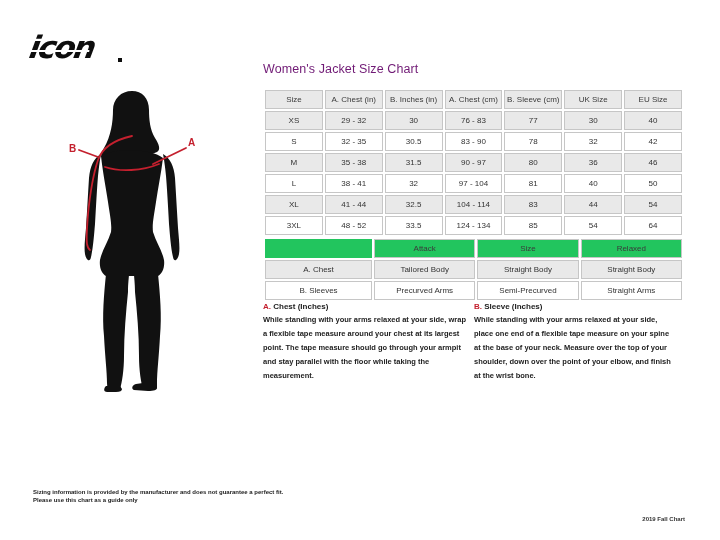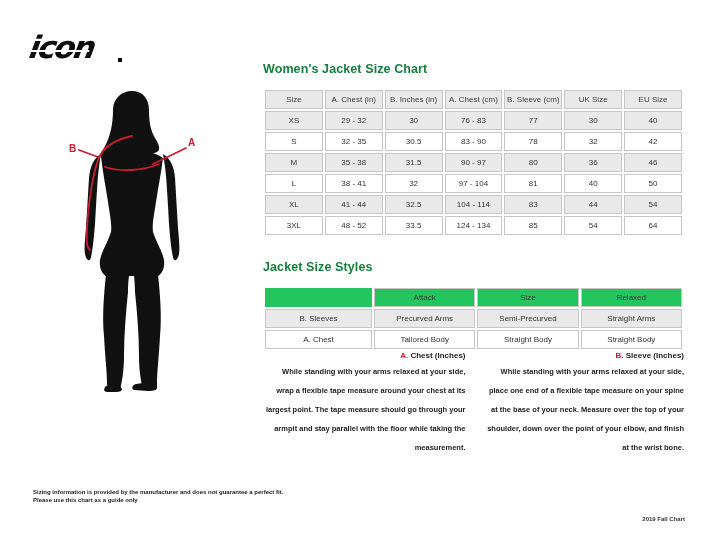--- a/index.html
+++ b/index.html
@@ -31,21 +31,21 @@
   
   .figure-wrap { position:absolute; left:58px; top:86px; width:148px; height:322px; }
   .figure-wrap svg { width:100%; height:100%; display:block; }
   .sil { fill:#111111; }
   .measure-line { fill:none; stroke-linecap:round; stroke-width:1.8px; }
   .measure-label { font-family:"Liberation Sans",sans-serif; font-size:10px; font-weight:bold; }
 
   
   .right-col { position:absolute; left:263px; top:62px; width:421px; }
   .section-title {
-    font-size:12.5px; font-weight:bold; color:#15803d; letter-spacing:0.1px;
+    font-size:12.5px; font-weight:normal; color:#701a75; letter-spacing:0.1px;
     line-height:15px;
   }
   #size-chart-title { margin:0 0 11px 0; }
   #style-chart-title { margin:23px 0 11px 0; }
   #fitment-title { margin:18px 0 4px 0; }
 
   table {
     border-collapse:separate; border-spacing:2px; table-layout:fixed;
     width:421px; font-size:8px; color:#333;
   }
@@ -54,25 +54,25 @@
     height:19px; padding:0 1px; background:#ffffff; overflow:hidden;
   }
   thead th { background:#e9e9e9; font-weight:normal; color:#3a3a3a; }
   tbody td { font-weight:400; }
   tbody tr:nth-child(odd) td { background:#e9e9e9; }
   .style-table thead th { background:#22c55e; }
   .style-table col.label-col { width:107px; }
   th.blank { border:none; background:transparent; }
 
   
-  .fit-row { display:flex; gap:16px;text-align:right; }
+  .fit-row { display:flex; gap:8px; }
   .fit-col { width:203px; }
   .fit-label { font-size:8px; font-weight:bold; color:#1b1b1b; line-height:9px; }
   .fit-label .prefix { color:#c4202e; }
-  .fit-text { margin-top:2px; font-size:7.5px; line-height:19px; color:#222; font-weight:600; }
+  .fit-text { margin-top:2px; font-size:7.5px; line-height:14px; color:#222; font-weight:600; }
 
   
   .footnote {
     position:absolute; left:33px; top:489px; font-size:6px; line-height:7.5px;
     color:#222; font-weight:600;
   }
   .edition {
     position:absolute; left:563px; top:516px; width:122px; text-align:right;
     font-size:6px; color:#333; font-weight:600;
   }
@@ -199,49 +199,48 @@
             <td>48 - 52</td>
             <td>33.5</td>
             <td>124 - 134</td>
             <td>85</td>
             <td>54</td>
             <td>64</td>
           </tr>
         </tbody>
     </table>
 
-    <h2 class="section-title" id="style-chart-title">Jacket Size Styles</h2>
 
     <table class="style-table">
       <colgroup>
           <col class="label-col">
           <col>
           <col>
           <col>
         </colgroup>
       <thead>
           <tr>
             <th class="blank"></th>
             <th>Attack</th>
             <th>Size</th>
             <th>Relaxed</th>
           </tr>
         </thead>
       <tbody>
           <tr>
+            <td>A. Chest</td>
+            <td>Tailored Body</td>
+            <td>Straight Body</td>
+            <td>Straight Body</td>
+          </tr>
+          <tr>
             <td>B. Sleeves</td>
             <td>Precurved Arms</td>
             <td>Semi-Precurved</td>
             <td>Straight Arms</td>
-          </tr>
-          <tr>
-            <td>A. Chest</td>
-            <td>Tailored Body</td>
-            <td>Straight Body</td>
-            <td>Straight Body</td>
           </tr>
         </tbody>
     </table>
 
 
     <div class="fit-row">
       <div class="fit-col">
         <div class="fit-label">
           <span class="prefix">A.</span>
           <span>Chest (Inches)</span>

